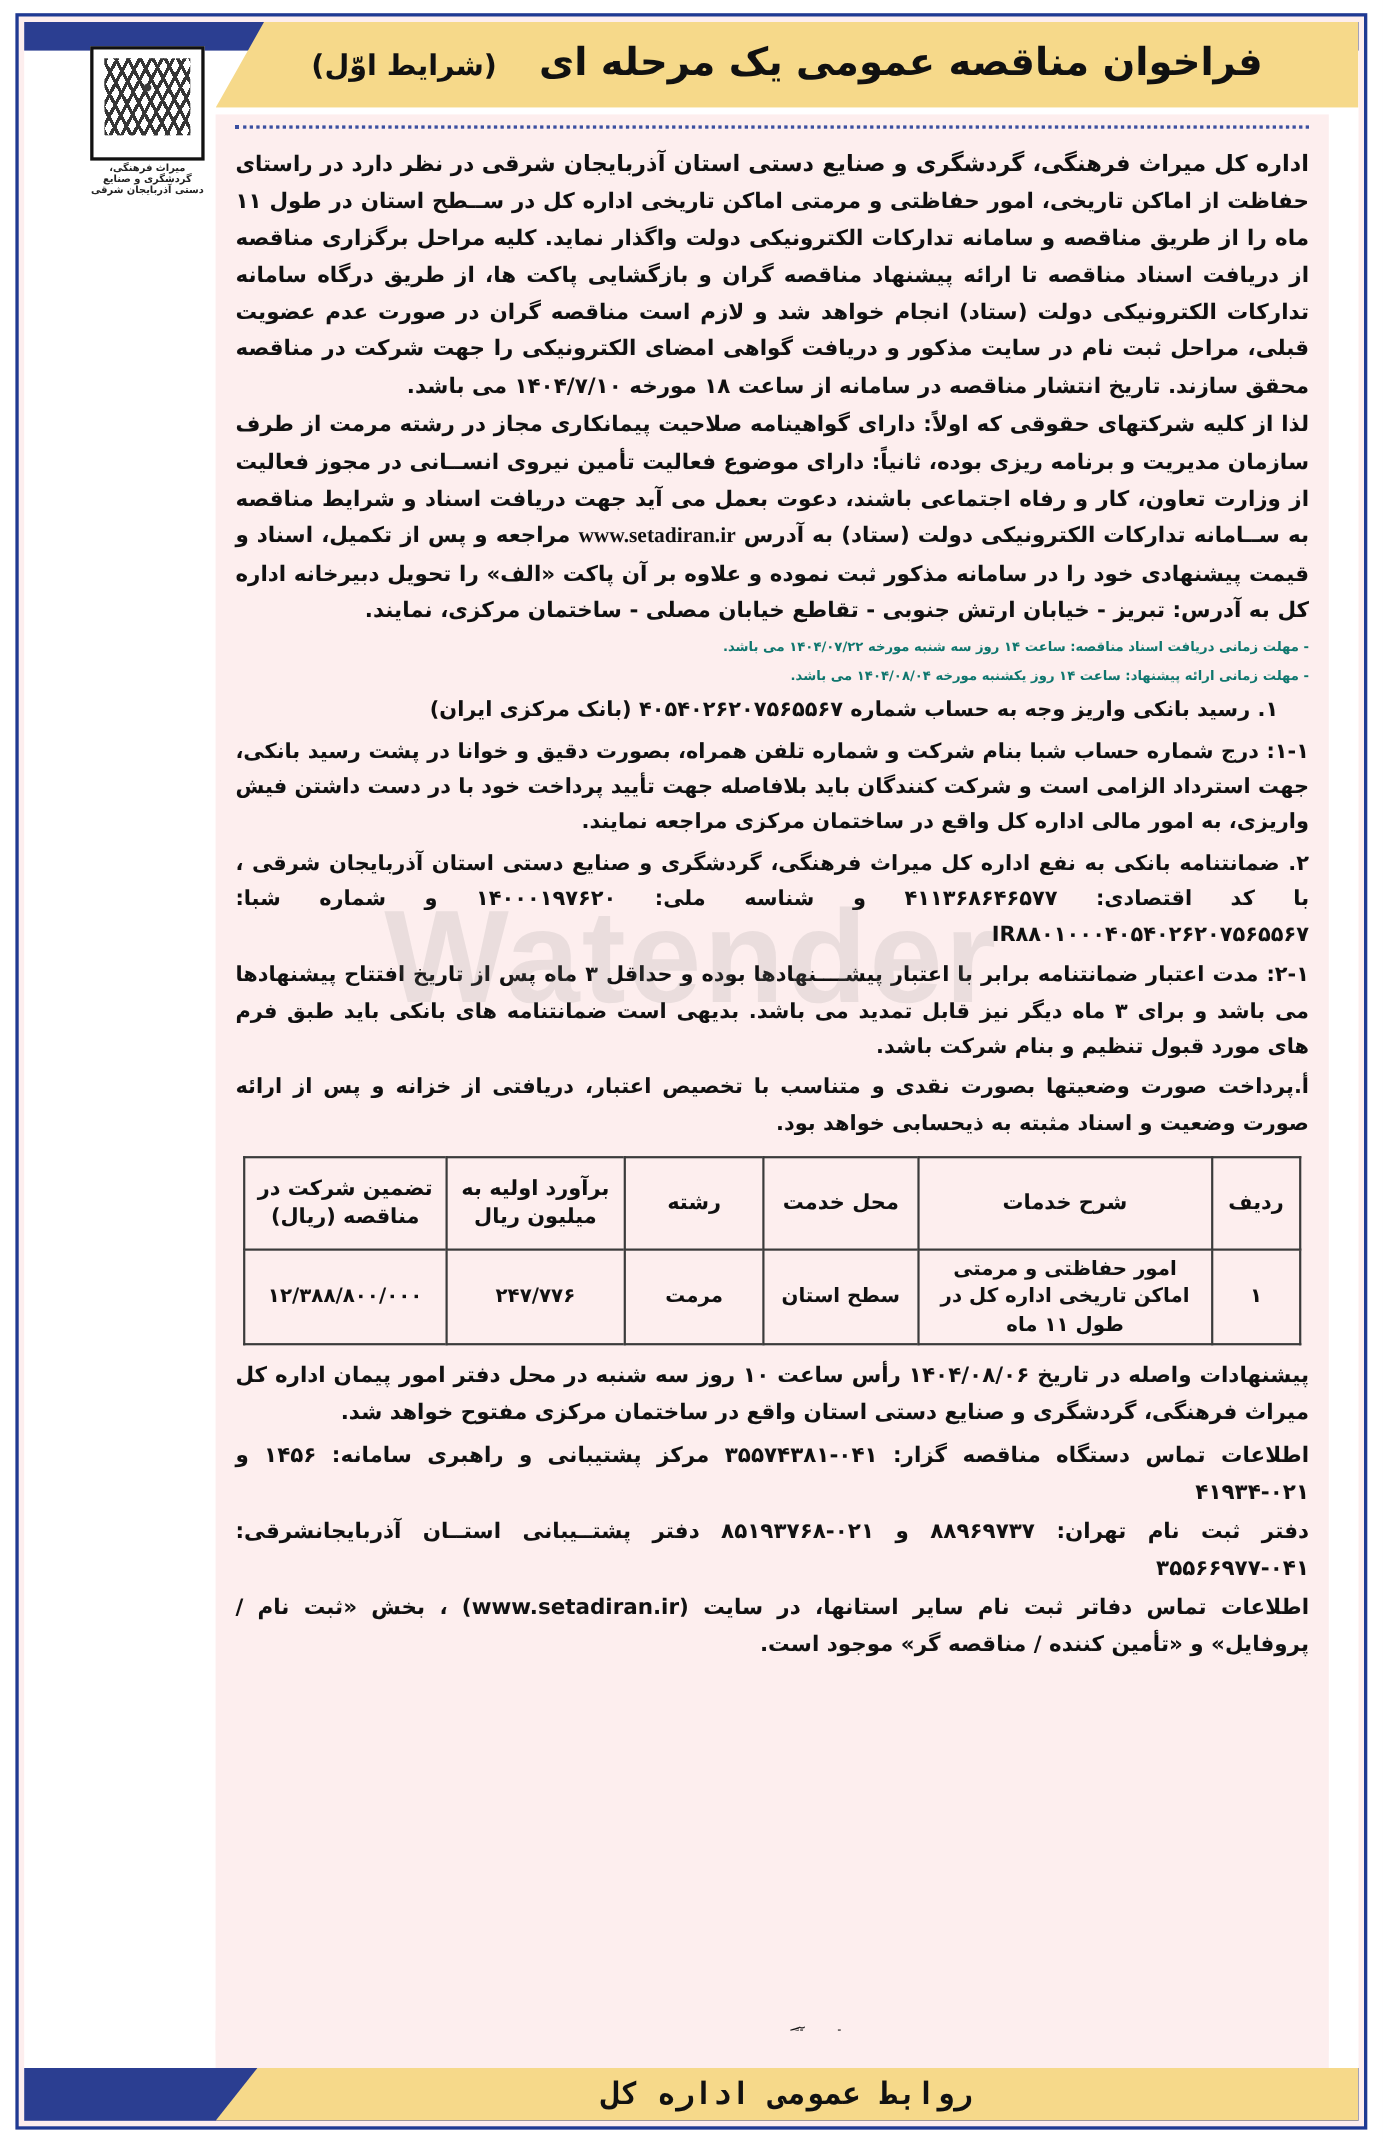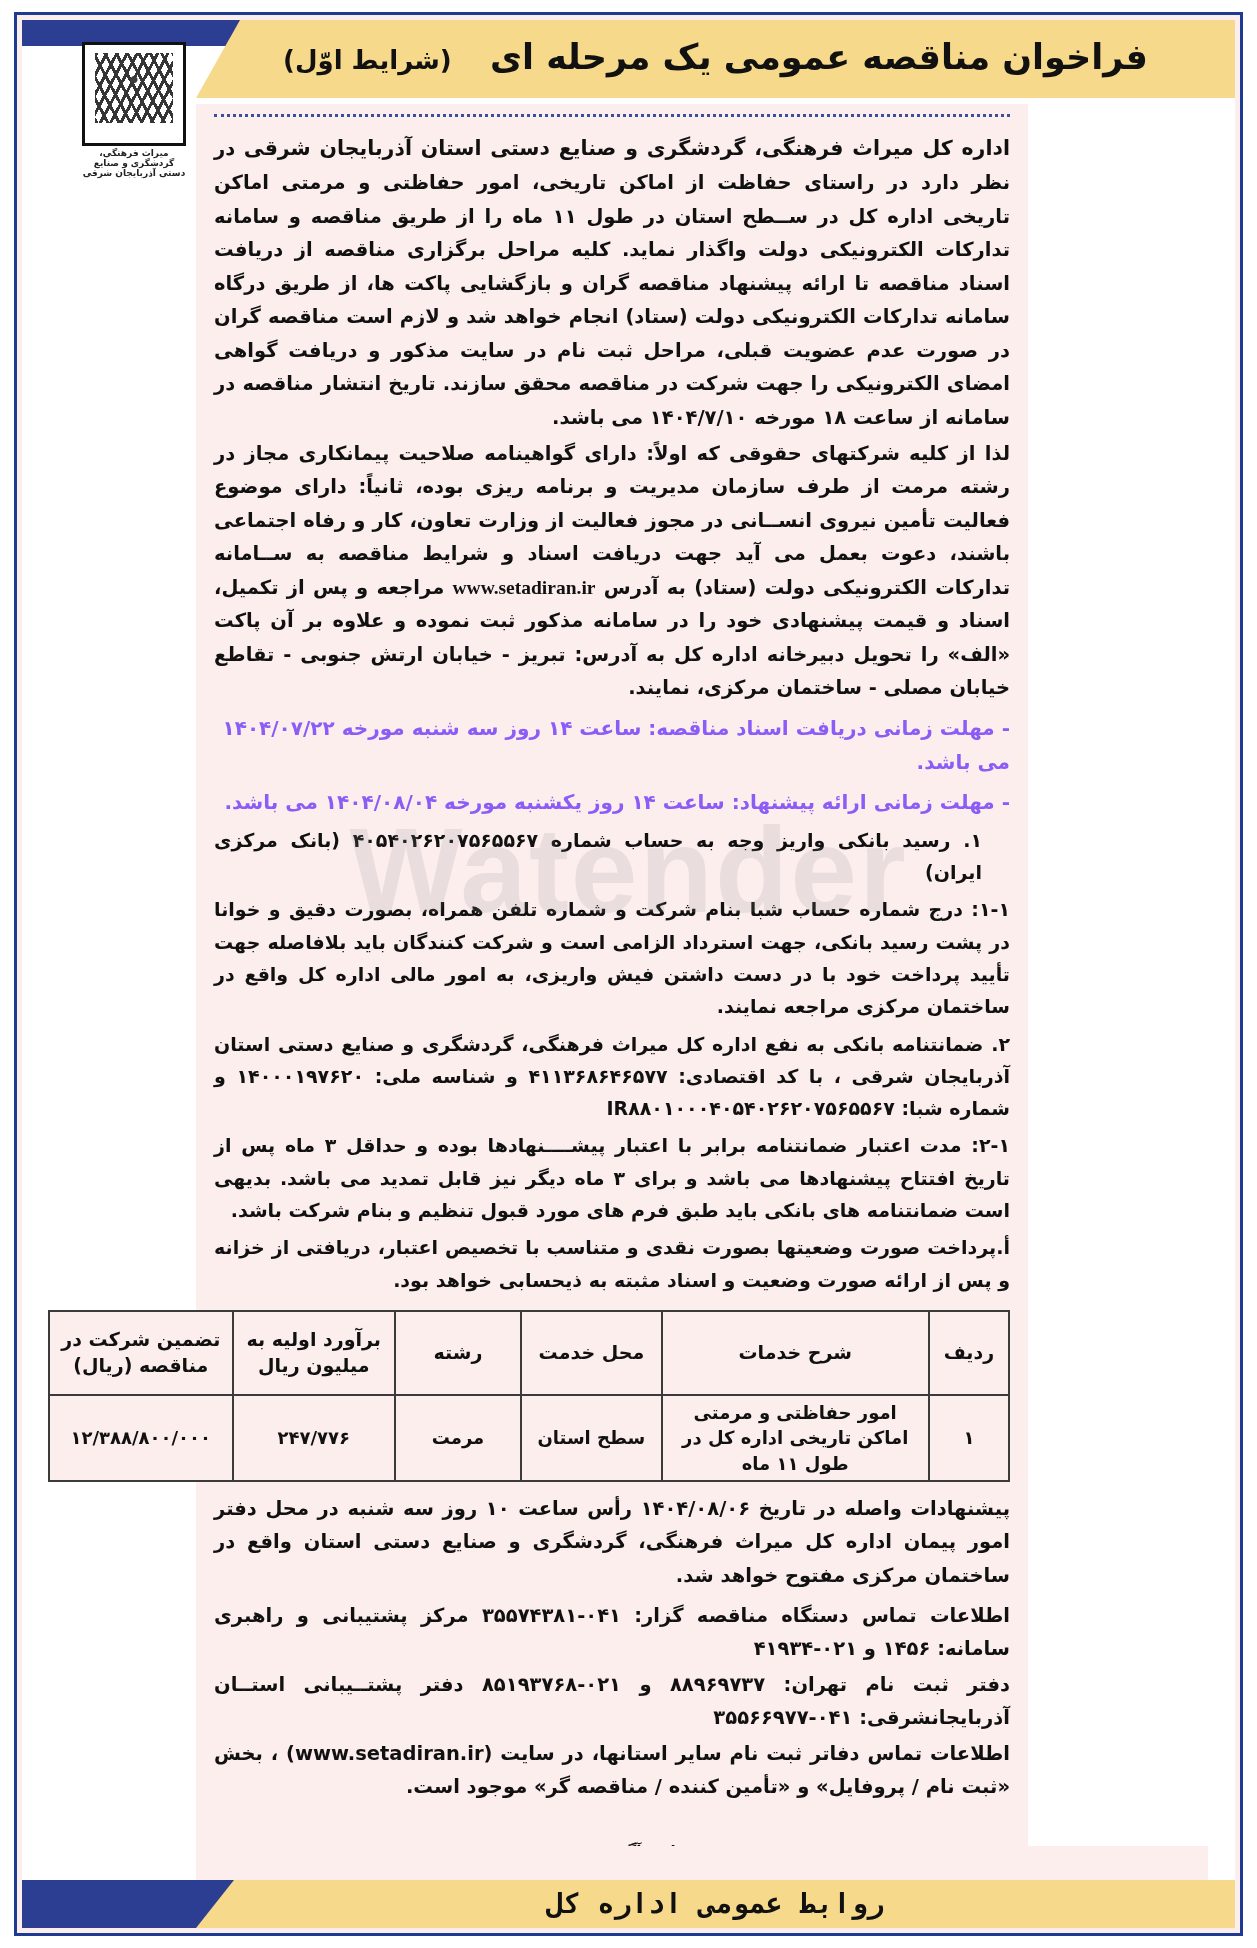--- a/index.html
+++ b/index.html
@@ -142,21 +142,21 @@
     text-align: center;
     line-height: 1.1;
     width: 104px;
   }
 
   
   .content {
     position: absolute;
     left: 196px;
     top: 104px;
-    width: 832px;
+    width: 1012px;
     height: 1760px;
     background: #fdeeee;
     box-sizing: border-box;
     padding: 10px 18px 0 18px;
   }
   .dotted-top {
     border-top: 3px dotted #3a4fa0;
     height: 0;
     margin: 0 0 14px 0;
   }
@@ -168,24 +168,24 @@
     text-align: justify;
     color: #111;
     font-weight: 600;
   }
   .strong-lead {
     font-weight: 800;
     font-size: 20.5px;
   }
   .bold-line {
     font-weight: 800;
-    font-size: 20px;
+    font-size: 12px;
     margin: 6px 0 2px 0;
     line-height: 1.7;
-    color: #8b5cf6;
+    color: #0f766e;
   }
   .indent-item {
     font-size: 19px;
     font-weight: 600;
     line-height: 1.7;
     margin: 5px 0 3px 0;
     text-align: justify;
     color: #111;
   }
   .center-line {

